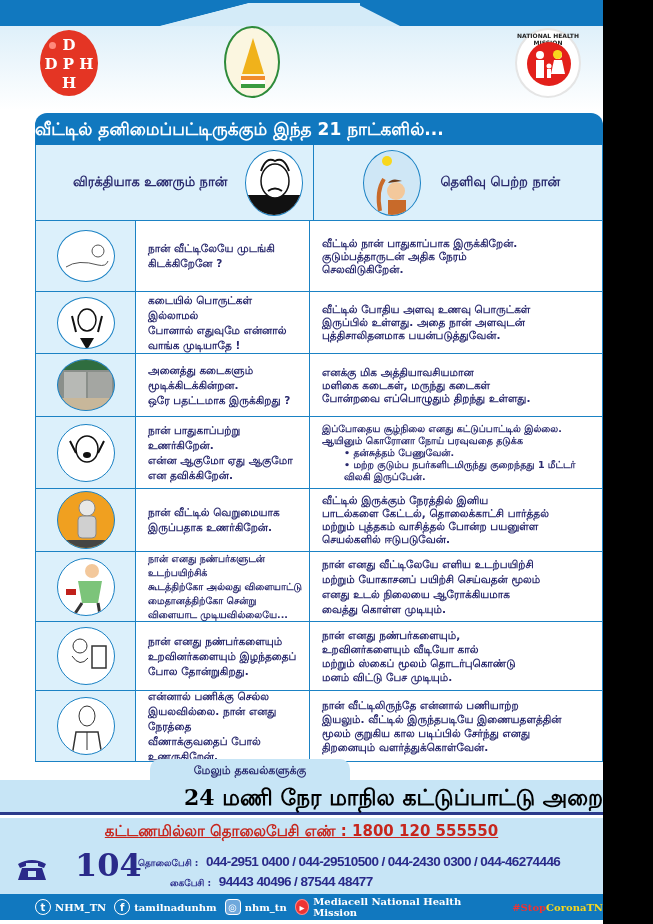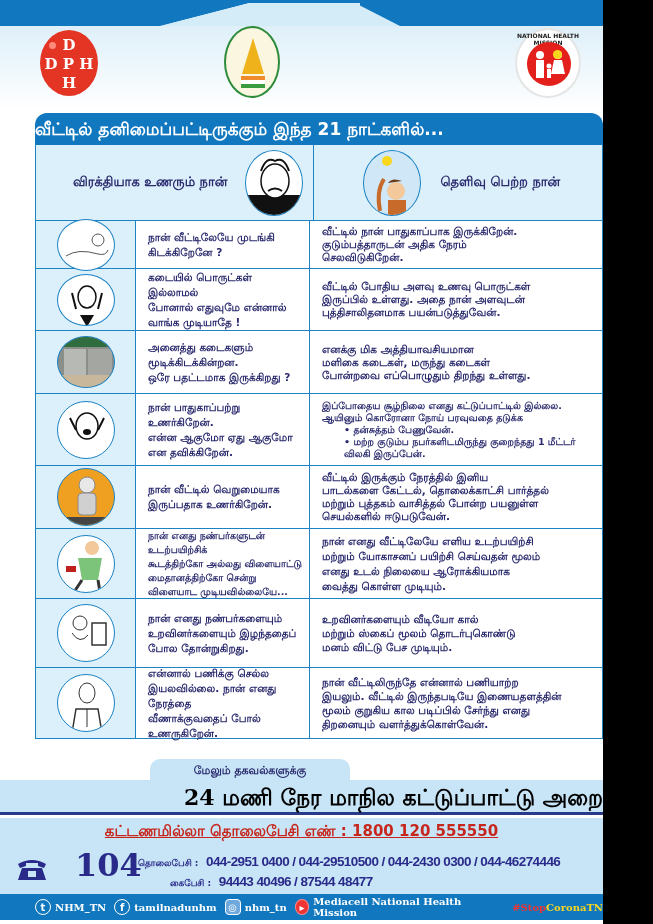--- a/index.html
+++ b/index.html
@@ -110,21 +110,21 @@
               <circle cx="32" cy="40" r="9" fill="#f3c89b"></circle>
               <path d="M24 32 Q28 26 38 30" fill="#6b3b1a"></path>
               <rect x="24" y="49" width="18" height="17" fill="#c86a2a"></rect>
               <path d="M16 60 Q12 40 20 28" fill="none" stroke="#c86a2a" stroke-width="4"></path>
             </svg>
         </div>
         <span>தெளிவு பெற்ற நான்</span>
       </div>
     </div>
 
-    <div class="row" style="height:48px">
+    <div class="row" style="height:71px">
       <div class="cell-img">
           <div class="avatar"><svg width="58" height="52" viewBox="0 0 58 52">
               <path d="M8 36 Q20 28 40 34 Q48 36 50 30" fill="none" stroke="#555" stroke-width="1"></path>
               <circle cx="40" cy="20" r="6" fill="none" stroke="#555"></circle>
             </svg></div>
         </div>
       <div class="cell-left">
         <div>நான்  வீட்டிலேயே முடங்கி</div>
         <div>கிடக்கிறேனே ?</div>
       </div>
@@ -249,20 +249,21 @@
               <rect x="34" y="18" width="14" height="22" fill="none" stroke="#333" stroke-width="1.5"></rect>
               <path d="M14 28 Q22 40 30 30" fill="none" stroke="#333"></path>
             </svg></div>
         </div>
       <div class="cell-left">
         <div>நான் எனது நண்பர்களையும்</div>
         <div>உறவினர்களையும் இழந்ததைப்</div>
         <div>போல தோன்றுகிறது.</div>
       </div>
       <div class="cell-right" style="line-height:14px">
+        <div>நான் எனது நண்பர்களையும்,</div>
         <div>உறவினர்களையும் வீடியோ கால்</div>
         <div>மற்றும் ஸ்கைப் மூலம் தொடர்புகொண்டு</div>
         <div>மனம் விட்டு பேச முடியும்.</div>
       </div>
     </div>
 
     <div class="row" style="height:71px">
       <div class="cell-img">
           <div class="avatar" style="height:58px"><svg width="58" height="58" viewBox="0 0 58 58">
               <ellipse cx="29" cy="18" rx="8" ry="10" fill="none" stroke="#333"></ellipse>

